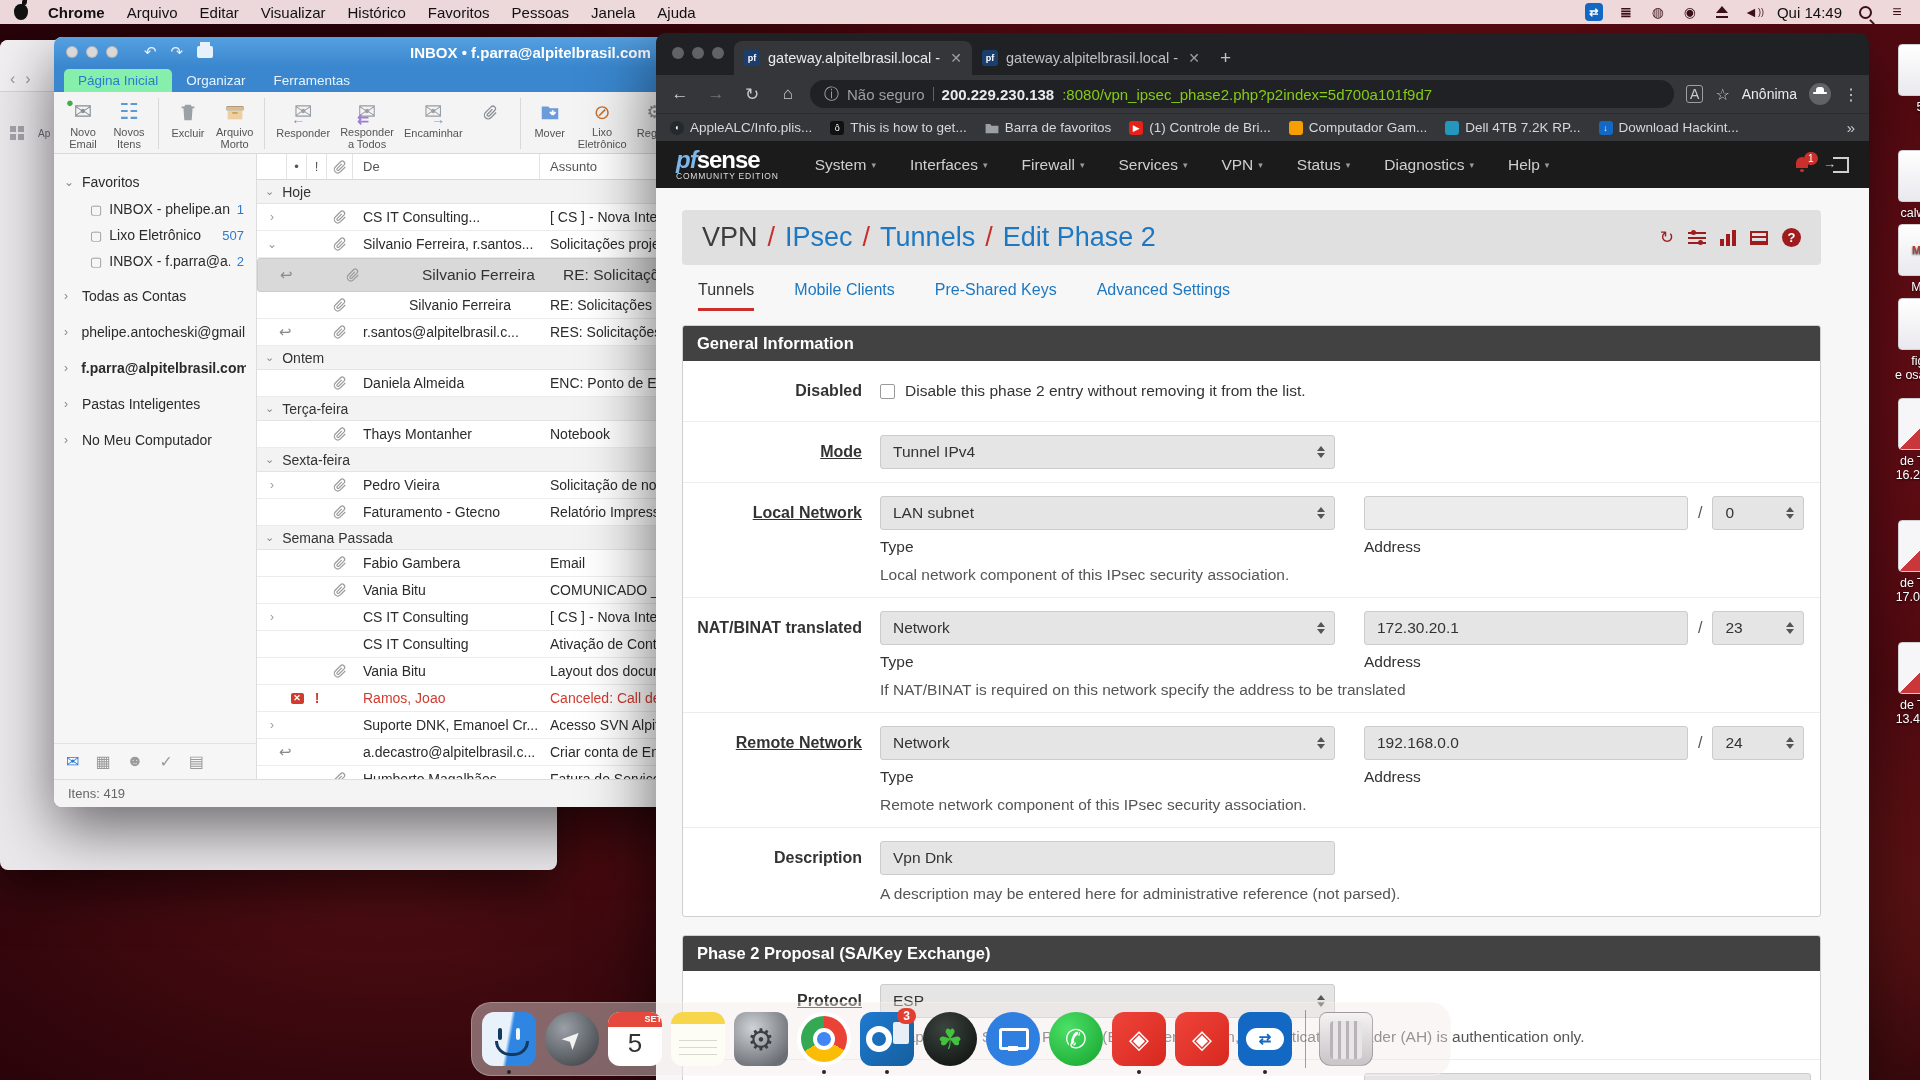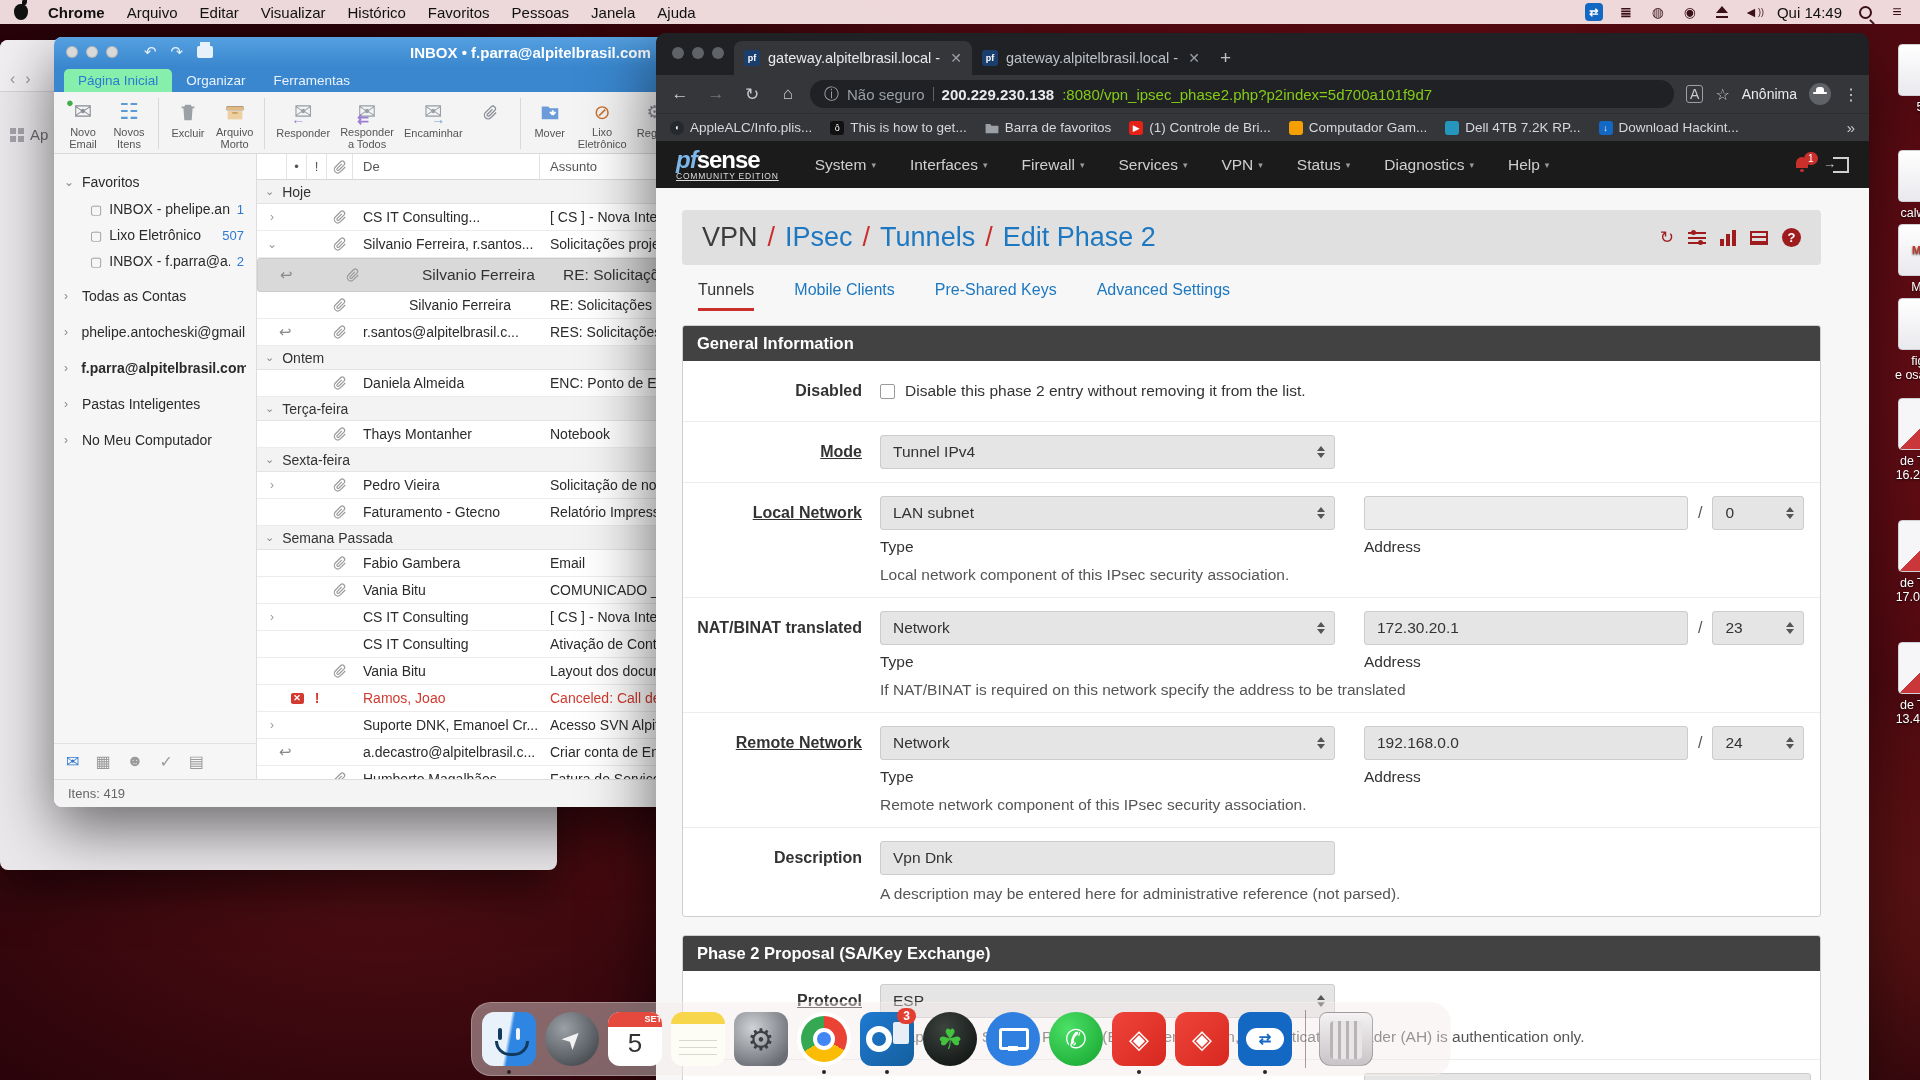--- a/index.html
+++ b/index.html
@@ -25,21 +25,21 @@
   .spot::after{content:"";position:absolute;left:10px;top:11px;width:2px;height:6px;background:#3a1016;transform:rotate(-45deg);}
   .eject{position:relative;width:14px;height:12px;}
   .eject::before{content:"";position:absolute;left:1px;top:0;border-left:6px solid transparent;border-right:6px solid transparent;border-bottom:7px solid #3a1016;}
   .eject::after{content:"";position:absolute;left:1px;bottom:0;width:12px;height:2.5px;background:#3a1016;}
 
   
   .backwin{position:absolute;left:0;top:40px;width:557px;height:830px;background:#ebe8ec;border-radius:8px;
     box-shadow:0 20px 50px rgba(0,0,0,.5);z-index:1;}
   .backwin .bw-toolbar{position:absolute;left:0;top:0;width:100%;height:52px;background:#f2eff3;border-bottom:1px solid #d6d2d8;border-radius:8px 8px 0 0;}
   .bw-nav{position:absolute;top:30px;left:10px;display:flex;gap:10px;color:#9a969c;font-size:16px;}
-  .bw-frag{position:absolute;left:10px;top:86px;color:#6d6a70;font-size:15px;display:flex;gap:6px;align-items:center;}
+  .bw-frag{position:absolute;left:10px;top:86px;color:#6d6a70;font-size:10px;display:flex;gap:14px;align-items:center;}
   .bw-grid{width:14px;height:14px;background:
      linear-gradient(#a7a3ab 0 0) 0 0/6px 6px no-repeat, linear-gradient(#a7a3ab 0 0) 8px 0/6px 6px no-repeat,
      linear-gradient(#a7a3ab 0 0) 0 8px/6px 6px no-repeat, linear-gradient(#a7a3ab 0 0) 8px 8px/6px 6px no-repeat;}
 
   
   .mailwin{position:absolute;left:54px;top:37px;width:750px;height:770px;background:#fff;border-radius:8px;
     overflow:hidden;box-shadow:0 22px 60px rgba(0,0,0,.55);z-index:2;display:flex;flex-direction:column;}
   .mw-title{height:30px;background:linear-gradient(#55a0e0,#3a87cf);display:flex;align-items:center;position:relative;flex:0 0 auto;}
   .tl{display:flex;gap:8px;margin-left:12px;}
   .tl span{width:12px;height:12px;border-radius:50%;background:#d9d9d9;border:1px solid rgba(0,0,0,.15);}
@@ -115,21 +115,21 @@
   .bm{display:flex;align-items:center;gap:6px;white-space:nowrap;}
   .bm .bi{width:14px;height:14px;border-radius:3px;flex:0 0 auto;display:flex;align-items:center;justify-content:center;font-size:9px;color:#fff;}
   .bm-overflow{margin-left:auto;color:#c7cbd0;font-size:15px;}
 
   
   .page{position:absolute;left:0;top:108px;width:1213px;height:939px;background:#f7f7f7;overflow:hidden;}
   .pf-nav{height:47px;background:#1b1b1b;display:flex;align-items:center;padding:0 20px;}
   .pf-logo{display:flex;flex-direction:column;margin-right:36px;}
   .pf-logo .l1{color:#fff;font-size:24px;font-weight:bold;letter-spacing:-1px;line-height:22px;}
   .pf-logo .l1 .pf{color:#7db6e8;font-style:italic;}
-  .pf-logo .l2{color:#ddd;font-size:8.5px;letter-spacing:.8px;text-decoration:underline;}
+  .pf-logo .l2{color:#ddd;font-size:8.5px;letter-spacing:.8px;}
   .pf-menu{display:flex;gap:34px;color:#cfcfcf;font-size:15.5px;}
   .pf-menu .item{display:flex;align-items:center;gap:5px;white-space:nowrap;}
   .caret{font-size:9px;color:#9a9a9a;}
   .pf-navright{margin-left:auto;display:flex;align-items:center;gap:22px;}
   .bell{position:relative;width:18px;height:16px;}
   .bell::before{content:"";position:absolute;left:3px;top:0;width:12px;height:11px;background:#c9302c;border-radius:7px 7px 1px 1px;}
   .bell::after{content:"";position:absolute;left:7px;top:12px;width:4px;height:3px;background:#c9302c;border-radius:50%;}
   .bell .cnt{position:absolute;left:11px;top:-5px;background:#c9302c;color:#fff;font-size:10px;border-radius:8px;padding:0 4px;line-height:13px;}
   .logout{width:16px;height:16px;border:2px solid #cfcfcf;border-left:none;position:relative;}
   .logout::after{content:"→";position:absolute;left:-10px;top:-3px;color:#cfcfcf;font-size:13px;}

